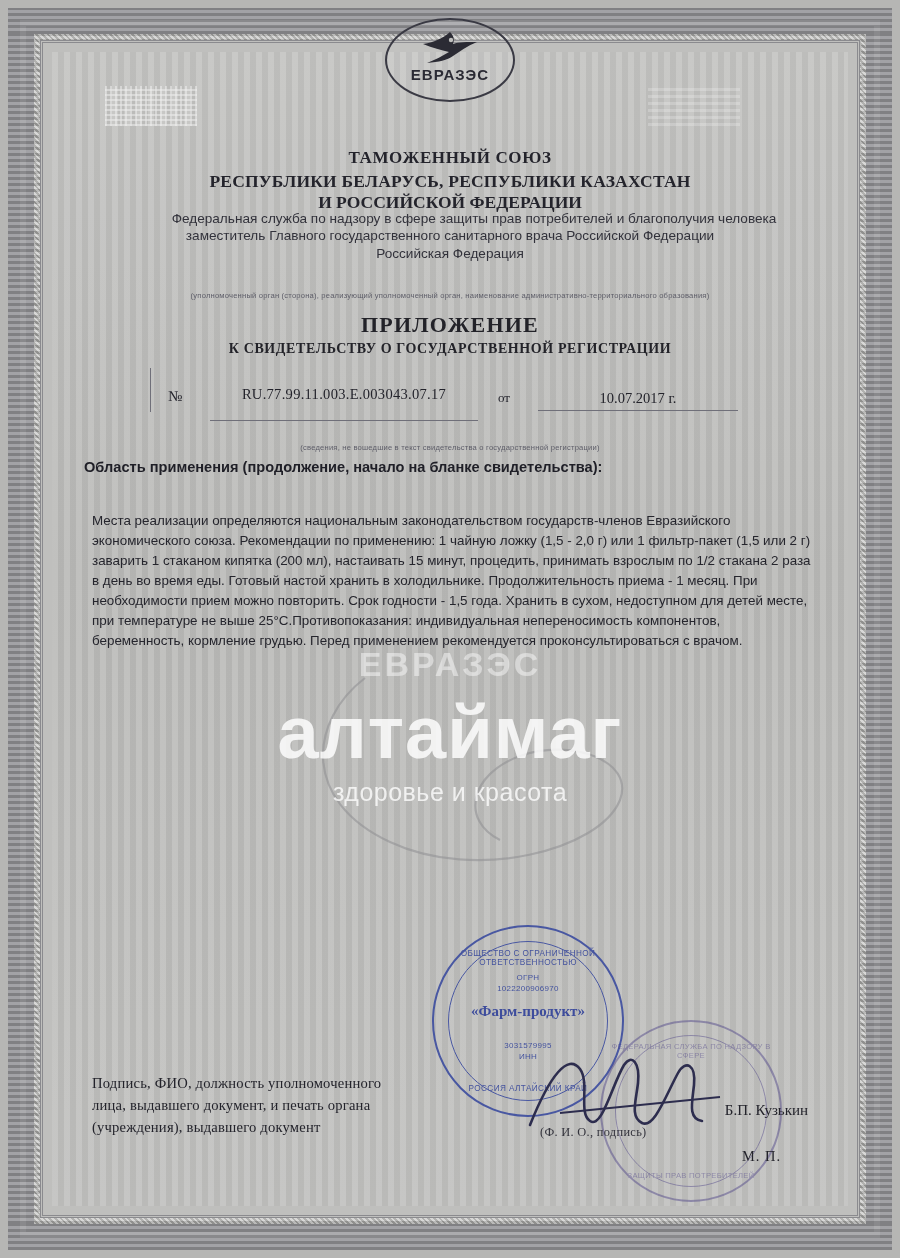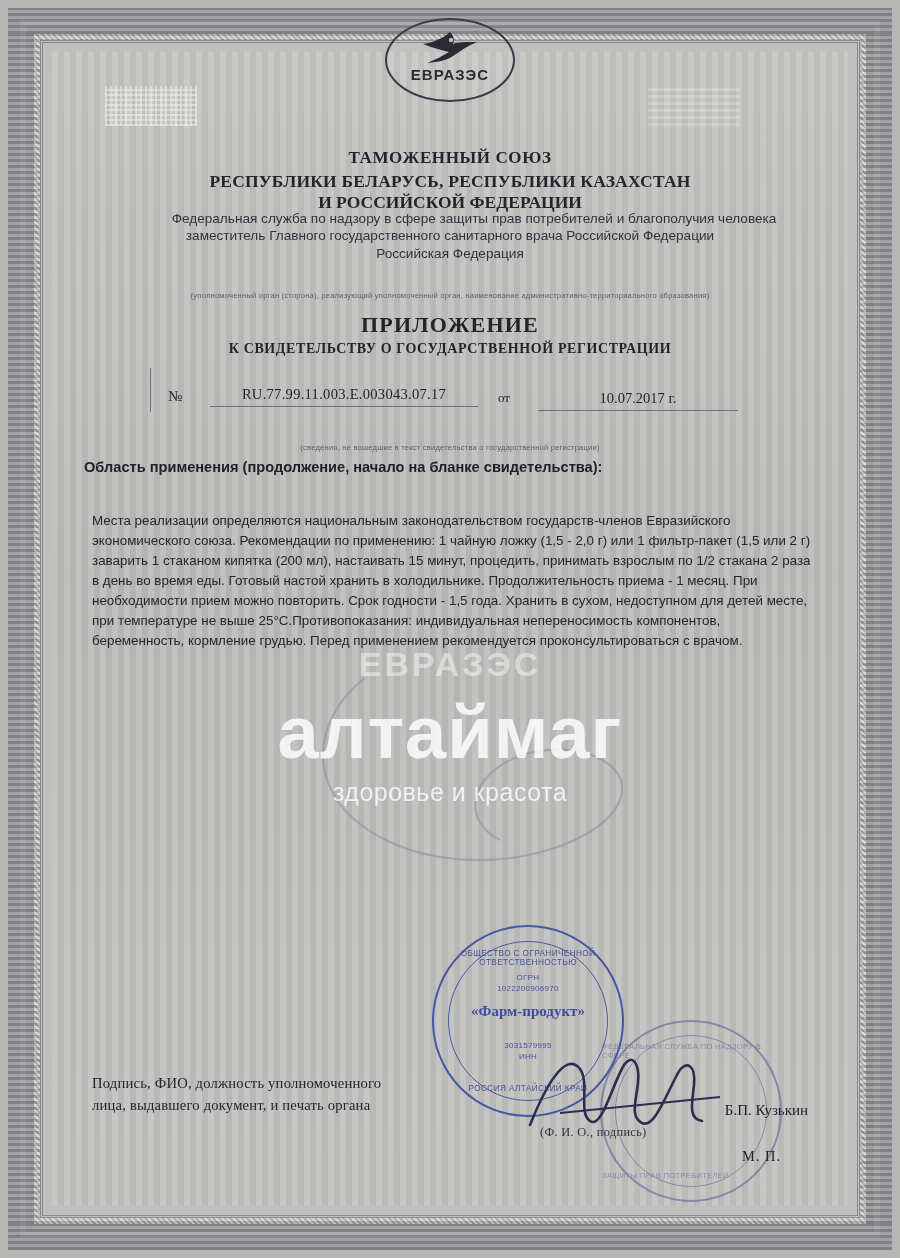--- a/index.html
+++ b/index.html
@@ -182,21 +182,21 @@
     color: #23232b;
   }
   .numline .lbl-no {
     position: absolute; left: 18px; top: 4px; font-size: 15px;
   }
   .numline .val-no {
     position: absolute; left: 60px; top: 2px;
     width: 268px;
     text-align: center;
     border-bottom: 1px solid #6f6f79;
-    padding-bottom: 3px;
+    padding-bottom: 17px;
     font-size: 14.5px;
     letter-spacing: .3px;
   }
   .numline .lbl-ot {
     position: absolute; left: 348px; top: 6px; font-size: 13px;
   }
   .numline .val-date {
     position: absolute; left: 388px; top: 6px;
     width: 200px;
     text-align: center;
@@ -331,21 +331,21 @@
     color: #4a3f86;
   }
   .stamp2::after {
     content: "";
     position: absolute;
     left: 13px; top: 13px; right: 13px; bottom: 13px;
     border: 1.2px solid #4a3f86;
     border-radius: 50%;
   }
   .stamp2-arc-top, .stamp2-arc-bottom {
-    position: absolute; left: 0; right: 0; 
+    position: absolute; left: 0; right: 0; text-align: center;
     font-size: 7.6px; letter-spacing: .3px;
   }
   .stamp2-arc-top { top: 20px; }
   .stamp2-arc-bottom { bottom: 20px; }
 
   
   .sig-block {
     position: absolute;
     left: 92px;
     top: 1072px;
@@ -456,20 +456,21 @@
   </div>
 
   <div class="stamp2">
     <div class="stamp2-arc-top">ФЕДЕРАЛЬНАЯ СЛУЖБА ПО НАДЗОРУ В СФЕРЕ</div>
     <div class="stamp2-arc-bottom">ЗАЩИТЫ ПРАВ ПОТРЕБИТЕЛЕЙ</div>
   </div>
 
   <div class="sig-block">
     <div>Подпись, ФИО, должность уполномоченного</div>
     <div>лица, выдавшего документ, и печать органа</div>
+    <div>(учреждения), выдавшего документ</div>
   </div>
 
   <svg class="sig-scribble" viewBox="0 0 230 110">
     <path d="M10 90 C30 40, 48 18, 60 34 C70 48, 58 78, 70 86 C82 94, 92 50, 104 30 C112 18, 120 28, 118 48 C116 66, 110 82, 122 88 C134 94, 146 60, 158 38 C166 24, 176 30, 174 50 C172 68, 168 84, 182 86" fill="none" stroke="#2d2d4e" stroke-width="2.6" stroke-linecap="round"></path>
     <path d="M40 78 L200 62" fill="none" stroke="#2d2d4e" stroke-width="1.8"></path>
   </svg>
 
   <div class="sig-name">Б.П. Кузькин</div>
   <div class="sig-caption">(Ф. И. О., подпись)</div>
   <div class="sig-mp">М. П.</div>

